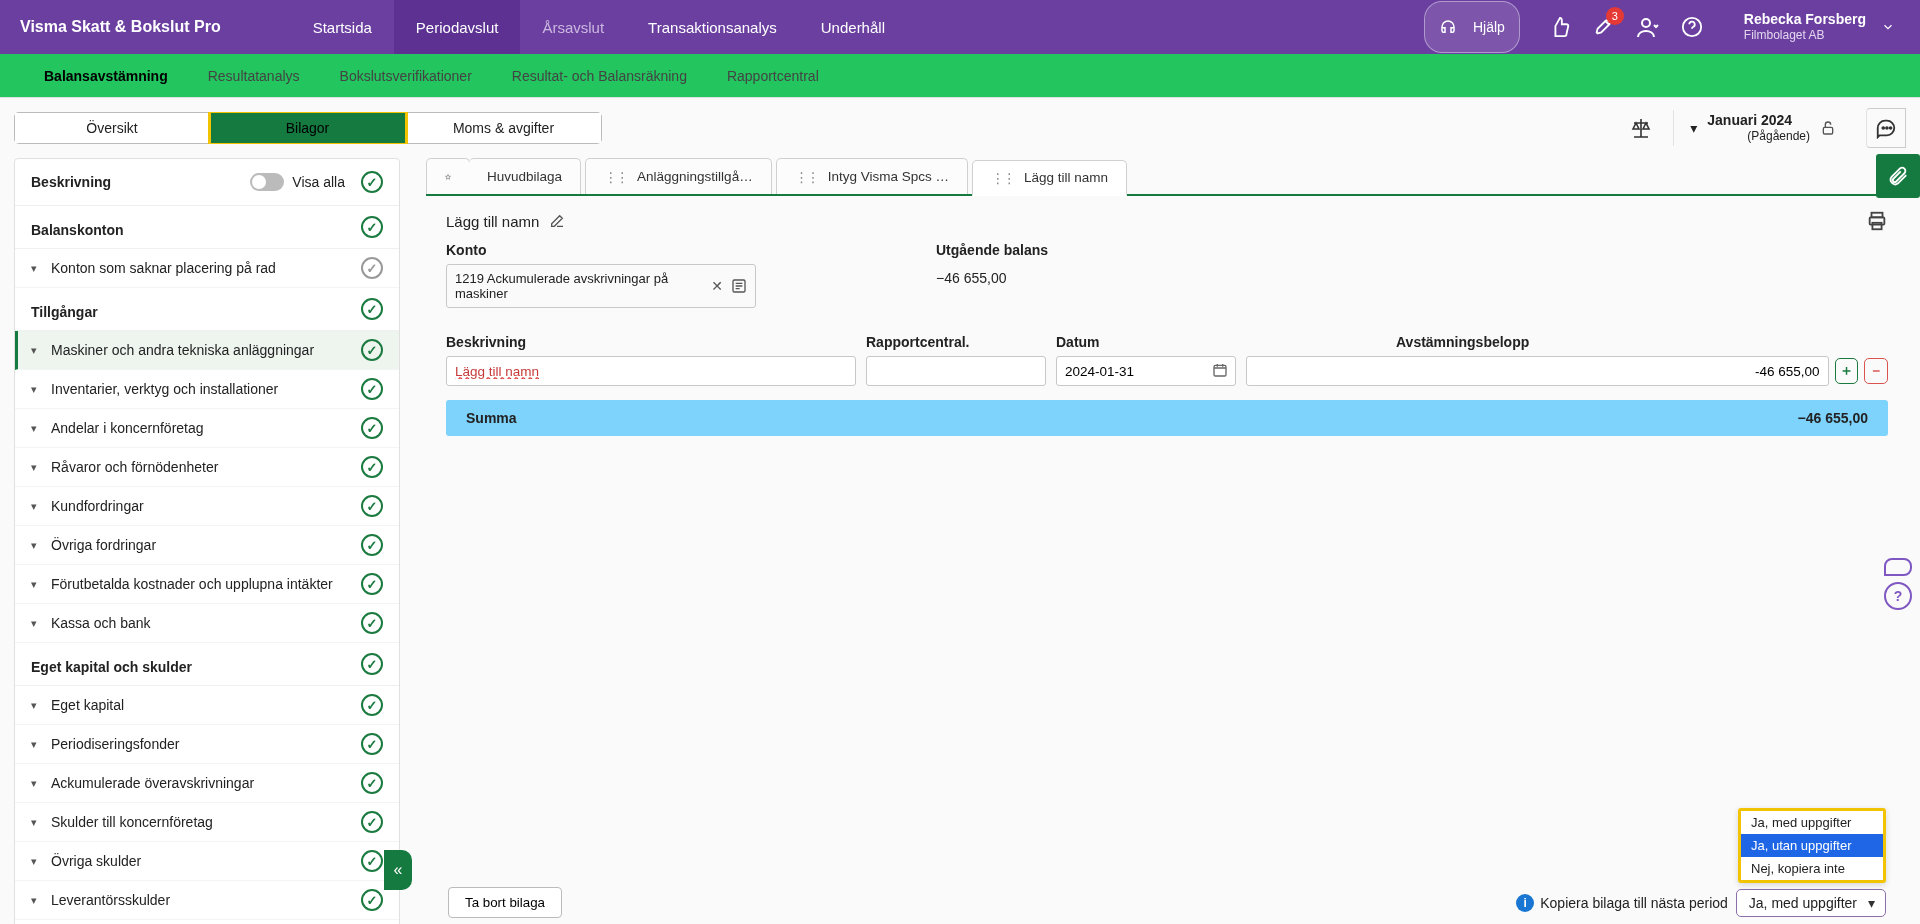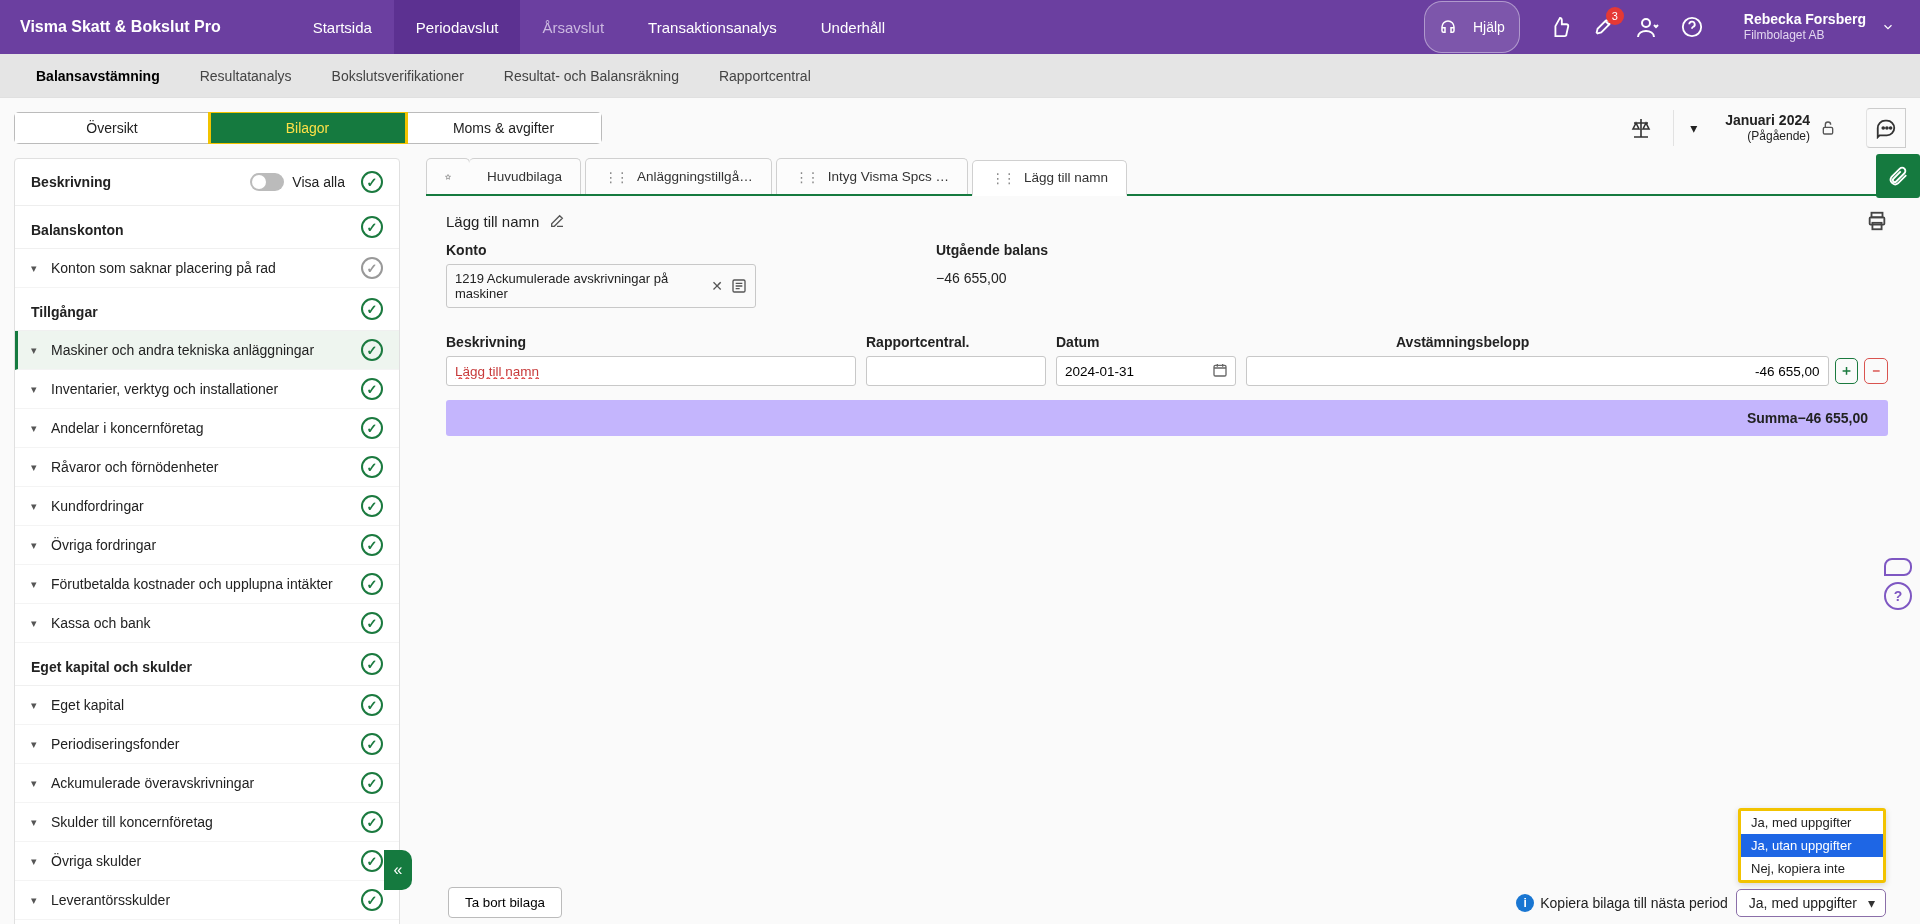--- a/index.html
+++ b/index.html
@@ -22,33 +22,33 @@
   .topnav-item.active{background:var(--purple-dark);}
   .topnav-item.dim{color:#cbb8e0;}
   .top-spacer{flex:1;}
   .help-pill{display:flex;align-items:center;gap:16px;background:rgba(255,255,255,.12);border:1px solid rgba(255,255,255,.4);border-radius:18px;padding:16px 14px;margin-right:18px;cursor:pointer;}
   .top-icon{width:24px;height:24px;display:flex;align-items:center;justify-content:center;margin:0 10px;cursor:pointer;position:relative;}
   .badge{position:absolute;top:-8px;right:-8px;background:#e53935;color:#fff;border-radius:9px;min-width:18px;height:18px;font-size:11px;display:flex;align-items:center;justify-content:center;}
   .user-block{display:flex;flex-direction:column;align-items:flex-start;margin-left:30px;margin-right:10px;cursor:pointer;line-height:1.2;}
   .user-block .u-name{font-weight:600;}
   .user-block .u-company{font-size:12px;color:#e2d6ef;}
   
-  .subbar{display:flex;align-items:center;background:#e5e5e5;height:44px;border-bottom:1px solid #e0e0e0;padding:0 16px;}
+  .subbar{display:flex;align-items:center;background:#22c55e;height:44px;border-bottom:1px solid #e0e0e0;padding:0 24px;}
   .sub-item{padding:0 20px;height:100%;display:flex;align-items:center;cursor:pointer;font-size:14px;color:#444;}
   .sub-item.active{font-weight:600;color:#000;}
   
   .toolbar-row{display:flex;align-items:center;padding:10px 14px;gap:0;}
   .seg{display:flex;border-radius:5px;overflow:hidden;}
   .seg-btn{width:196px;height:32px;display:flex;align-items:center;justify-content:center;background:#fff;border:1px solid #bbb;cursor:pointer;font-size:14px;}
   .seg-btn + .seg-btn{border-left:none;}
-  .seg-btn.active{background:var(--green);color:#fde047;border-color:var(--green-border);outline:3px solid #f2c300;outline-offset:-1px;position:relative;z-index:2;}
+  .seg-btn.active{background:var(--green);color:#000000;border-color:var(--green-border);outline:3px solid #f2c300;outline-offset:-1px;position:relative;z-index:2;}
   .toolbar-spacer{flex:1;}
   .scale-icon{width:24px;height:24px;margin-right:20px;cursor:pointer;}
   .period-block{border-left:1px solid #e2e2e2;padding:2px 16px;display:flex;align-items:center;gap:10px;}
-  .period-text{display:flex;flex-direction:column;align-items:flex-end;line-height:1.2;}
+  .period-text{display:flex;flex-direction:column;align-items:flex-start;line-height:1.2;}
   .speech-btn{border:1px solid #ccc;border-left:1px solid #e2e2e2;border-radius:4px 0 0 4px;width:40px;height:40px;display:flex;align-items:center;justify-content:center;cursor:pointer;margin-left:14px;}
   
   .main{display:flex;position:relative;}
   
   .sidebar{width:386px;border:1px solid #e0e0e0;background:#fff;margin:0 0 0 14px;border-radius:4px;max-height:770px;overflow:hidden;}
   .sb-header{display:flex;align-items:center;padding:12px 16px;border-bottom:1px solid #eee;}
   .sb-title{font-weight:600;flex:1;}
   .toggle{display:flex;align-items:center;gap:8px;cursor:pointer;}
   .toggle-track{width:34px;height:18px;border-radius:9px;background:#bbb;position:relative;}
   .toggle-knob{width:14px;height:14px;border-radius:50%;background:#fff;position:absolute;top:2px;left:2px;}
@@ -87,21 +87,21 @@
   .detail-row{display:flex;padding:0 20px 10px;gap:10px;align-items:center;}
   .tinput{border:1px solid #c8c8c8;border-radius:3px;height:30px;padding:4px 8px;width:100%;font-size:13.5px;}
   .col-b .tinput{color:#c73a3a;}
   .date-wrap{position:relative;width:180px;}
   .date-wrap .cal{position:absolute;right:8px;top:6px;color:#666;pointer-events:none;}
   .col-a-wrap{flex:1;display:flex;align-items:center;gap:6px;}
   .col-a-wrap .tinput{text-align:right;}
   .row-btn{width:26px;height:26px;border-radius:5px;display:flex;align-items:center;justify-content:center;cursor:pointer;font-weight:700;}
   .row-btn.add{border:1.5px solid #1b7a3f;color:#1b7a3f;}
   .row-btn.rem{border:1.5px solid #d9534f;color:#d9534f;}
-  .sum-row{background:#c4b5fd;display:flex;padding:10px 20px;margin:4px 20px 0;font-weight:600;border-radius:3px;text-align:right;}
+  .sum-row{background:#7dd3fc;display:flex;padding:10px 20px;margin:4px 20px 0;font-weight:600;border-radius:3px;}
   .sum-row .s-label{flex:1;}
   
   .footer{position:absolute;bottom:10px;left:0;right:0;display:flex;align-items:center;padding:0 22px;}
   .del-btn{border:1px solid #bbb;border-radius:4px;background:#fff;padding:7px 16px;cursor:pointer;}
   .footer-spacer{flex:1;}
   .info-i{width:18px;height:18px;border-radius:50%;background:#1976d2;color:#fff;font-size:12px;font-weight:700;display:flex;align-items:center;justify-content:center;margin-right:6px;}
   .copy-label{margin-right:8px;}
   .copy-select{border:1px solid #8b6fa9;border-radius:5px;padding:5px 28px 5px 12px;background:#fff;cursor:pointer;position:relative;min-width:140px;}
   .copy-select::after{content:"▾";position:absolute;right:10px;top:5px;color:#333;}
   .dropdown{position:absolute;bottom:34px;right:0;width:148px;border:3px solid #f2c300;background:#fff;border-radius:3px;overflow:hidden;box-shadow:0 2px 6px rgba(0,0,0,.15);}

